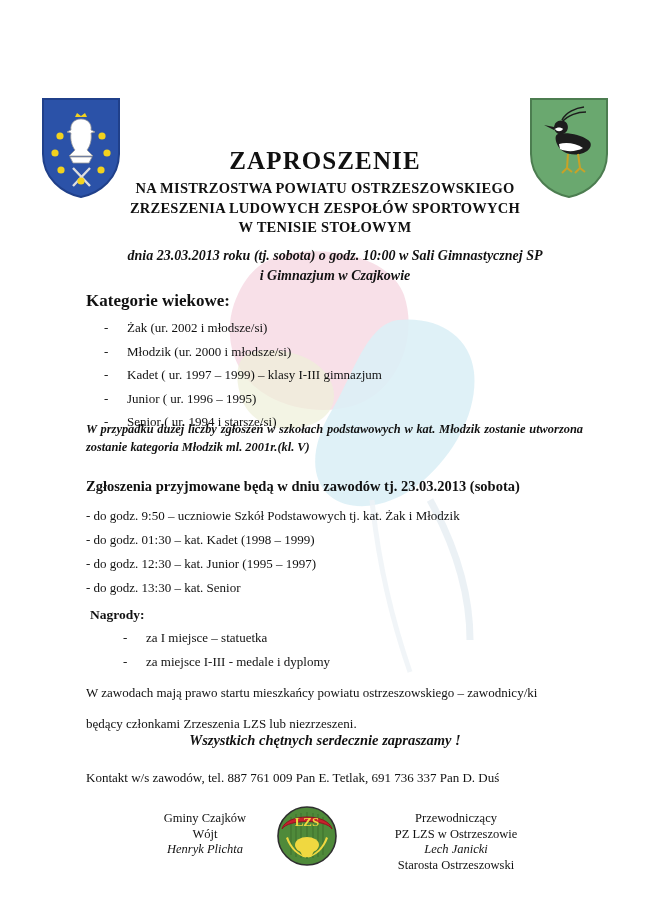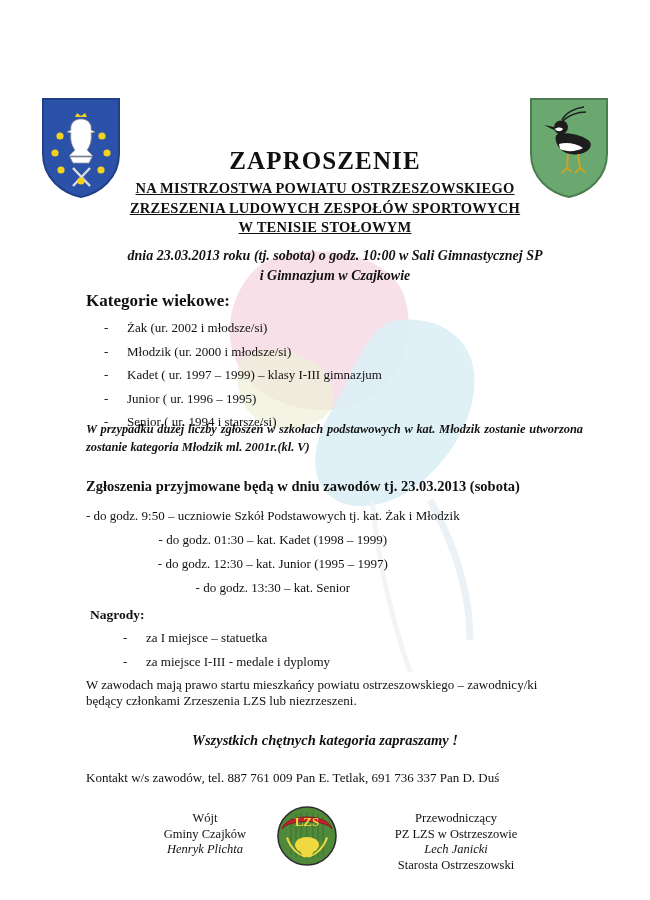--- a/index.html
+++ b/index.html
@@ -53,21 +53,20 @@
 
   .subtitle {
     position: absolute;
     left: 0; right: 0;
     top: 131px;
     text-align: center;
     font-size: 14.5px;
     font-weight: bold;
     line-height: 19.5px;
     letter-spacing: 0.25px;
-    text-decoration: underline;
   }
 
   .datebox {
     position: absolute;
     left: 0; right: 0;
     top: 198px;
     text-align: center;
     font-size: 14px;
     font-weight: bold;
     font-style: italic;
@@ -111,42 +110,41 @@
     left: 86px; top: 430px;
     font-size: 14.5px;
   }
 
   .reg-list {
     position: absolute;
     left: 86px;
     top: 456px;
     font-size: 13px;
     line-height: 24px;
-    text-align: center;
   }
 
   .awards-heading { left: 90px; top: 559px; font-size: 13.5px; }
 
   .awards-list {
     position: absolute;
     left: 123px;
     top: 578px;
     font-size: 13px;
     line-height: 24px;
   }
   .awards-list .li { display: flex; }
   .awards-list .dash { width: 23px; flex: none; }
 
   .rules-par {
     position: absolute;
     left: 86px;
     width: 480px;
     top: 629px;
     font-size: 13px;
-    line-height: 16px;
+    line-height: 31px;
   }
 
   .welcome {
     position: absolute;
     left: 0; right: 0;
     top: 684px;
     text-align: center;
     font-size: 14.5px;
     font-weight: bold;
     font-style: italic;
@@ -306,21 +304,21 @@
       <span>za I miejsce – statuetka</span>
     </div>
     <div class="li">
       <span class="dash">-</span>
       <span>za miejsce I-III  - medale i dyplomy</span>
     </div>
   </div>
 
   <div class="rules-par">W zawodach mają prawo startu mieszkańcy powiatu ostrzeszowskiego – zawodnicy/ki będący członkami Zrzeszenia LZS lub niezrzeszeni.</div>
 
-  <div class="welcome">Wszystkich chętnych kategoria zapraszamy !</div>
+  <div class="welcome">Wszystkich chętnych serdecznie zapraszamy !</div>
 
   <div class="contact">Kontakt w/s zawodów,  tel. 887 761 009 Pan E. Tetlak,  691 736 337 Pan D. Duś</div>
 
   <svg class="lzs-logo" width="62" height="62" viewBox="0 0 62 62">
     <circle cx="31" cy="31" r="29" fill="#4f8a3a" stroke="#2f2f2f" stroke-width="1.6"></circle>
 
     <g stroke="#3d6e2c" stroke-width="1.1" opacity="0.85">
       <path d="M15 12 L15 50"></path>
         <path d="M20 9 L20 52"></path>
         <path d="M25 8 L25 53"></path>
@@ -336,22 +334,22 @@
     <g fill="#f0d840">
       <path d="M10 33 C14 44, 22 51, 31 53 C22 48, 15 42, 12 32 Z"></path>
       <path d="M52 33 C48 44, 40 51, 31 53 C40 48, 47 42, 50 32 Z"></path>
     </g>
 
     <ellipse cx="31" cy="40" rx="12" ry="8" fill="#f0d840"></ellipse>
     <path d="M24 46 L38 46 L35 52 L27 52 Z" fill="#f0d840"></path>
   </svg>
 
   <div class="sig left">
+    <div>Gminy Czajków</div>
     <div>Wójt</div>
-    <div>Gminy Czajków</div>
     <div class="italic">Henryk Plichta</div>
   </div>
 
   <div class="sig right">
     <div>Przewodniczący</div>
     <div>PZ LZS w Ostrzeszowie</div>
     <div class="italic">Lech Janicki</div>
     <div>Starosta Ostrzeszowski</div>
   </div>
 

